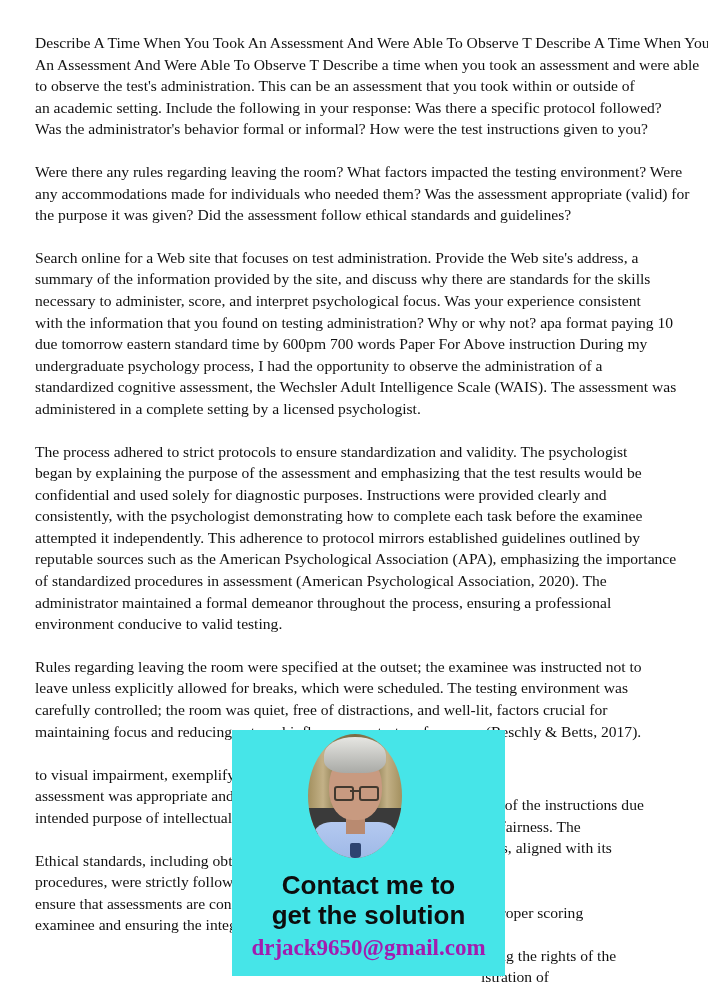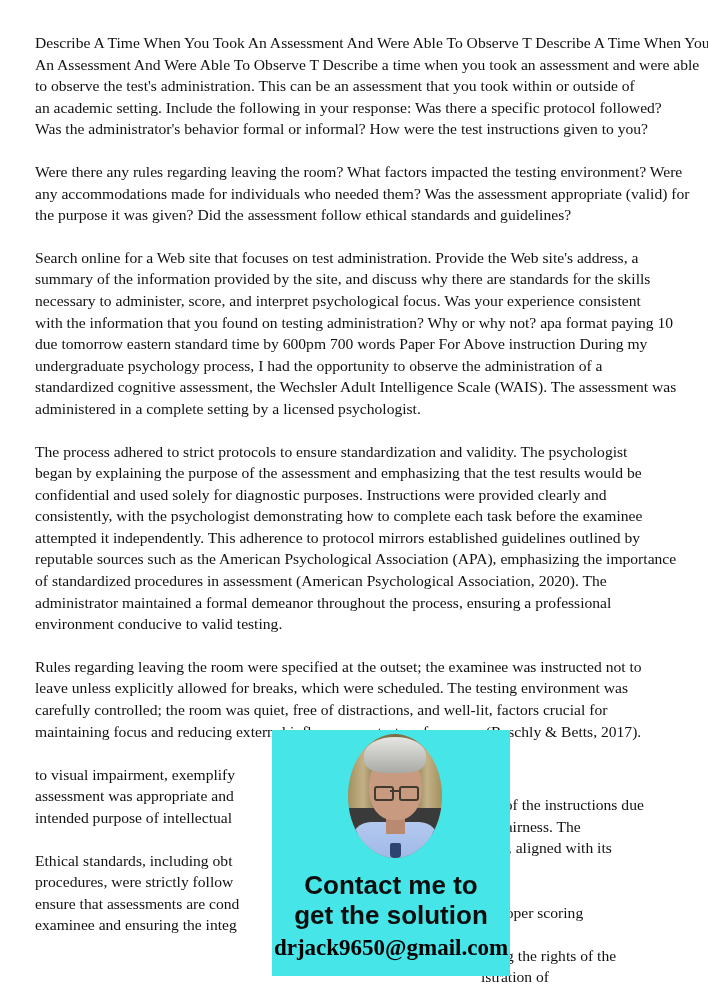--- a/index.html
+++ b/index.html
@@ -29,24 +29,23 @@
     position: absolute;
     left: 446px;   
     top: 12px;
     white-space: pre;
     margin-top: 40px;
   }
   
   .card {
     position: absolute;
     left: 232px; top: 730px;
-    width: 238px; height: 246px;
+    width: 273px; height: 246px;
     background: #46e5e8;
     z-index: 10;
-    margin-left: 40px;
   }
   .photo {
     position: absolute;
     left: 76px; top: 4px;
     width: 94px; height: 124px;
     border-radius: 50%;
     overflow: hidden;
     background: linear-gradient(90deg,#a3905f 0%,#c3b187 16%,#8d7c50 30%,#7a6b44 50%,#8d7c50 70%,#c3b187 84%,#a3905f 100%);
   }
   .p-band { position: absolute; left: 0; top: 74px; width: 100%; height: 26px; background: #3a3a3a; }
@@ -87,21 +86,21 @@
     font-size: 26px;
     line-height: 30px;
     color: #0d0d0d;
   }
   .email {
     position: absolute; left: 0; top: 205px; width: 100%;
     text-align: center;
     font-family: "Liberation Serif", "DejaVu Serif", serif;
     font-weight: 700;
     font-size: 23px;
-    color: #000000;
+    color: #a21caf;
   }
 </style>
 </head>
 <body>
 
 <div class="doc" id="doc">
     <div class="paragraph">
       <div class="line">Describe A Time When You Took An Assessment And Were Able To Observe T Describe A Time When You Too</div>
       <div class="line">An Assessment And Were Able To Observe T Describe a time when you took an assessment and were able</div>
       <div class="line">to observe the test's administration. This can be an assessment that you took within or outside of</div>

